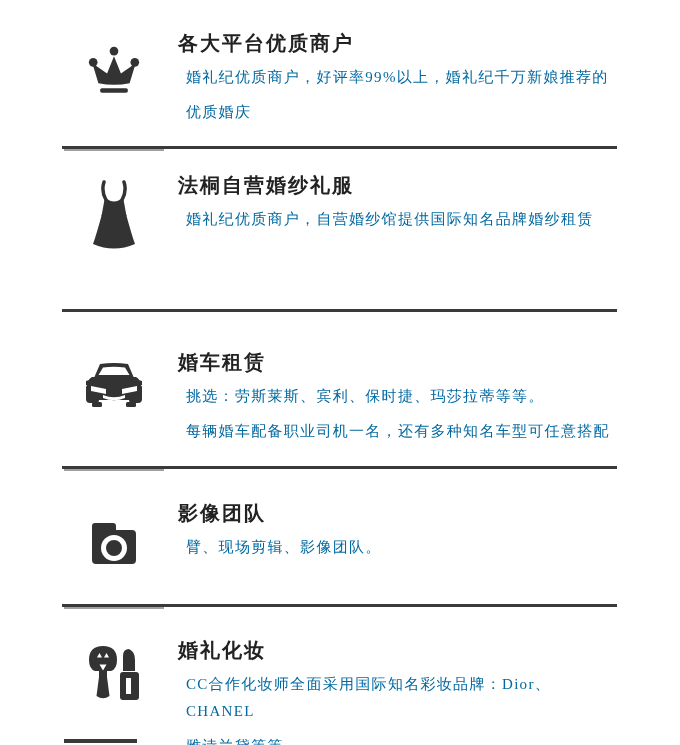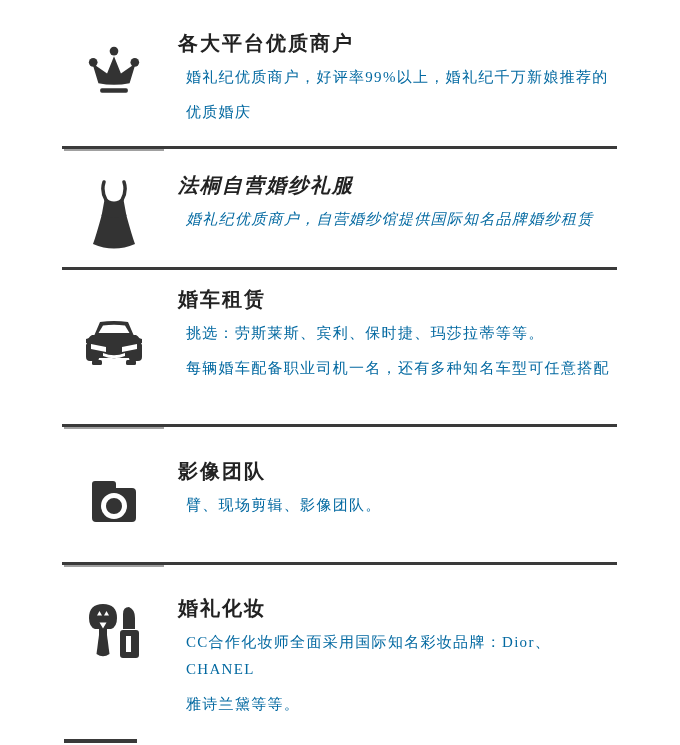--- a/index.html
+++ b/index.html
@@ -5,21 +5,21 @@
   html,body{margin:0;padding:0;background:#fff;}
   #page{
     position:relative;
     width:680px;height:745px;
     background:#fff;
     overflow:hidden;
     font-family:"Liberation Serif","DejaVu Serif",serif;
   }
   .svc{display:flex;box-sizing:border-box;}
   .s1{height:146px;}
-  .s2{height:118px;font-style:italic;}
+  .s2{height:160px;}
   .s3{height:154px;}
   .s4{height:135px;}
   .s5{height:194px;}
   .icon-col{
     box-sizing:border-box;
     width:154px;
     padding-left:74px;
     display:flex;
     justify-content:center;
     align-items:flex-start;
@@ -27,21 +27,21 @@
   }
   .icon-col svg{fill:#333333;}
   .ic-crown{margin-top:45px;}
   .ic-dress{margin-top:31px;}
   .ic-car{margin-top:51px;}
   .ic-camera{margin-top:51px;}
   .ic-makeup{margin-top:37px;}
   .text-col{margin-left:24px;width:440px;}
   .s1 .text-col{padding-top:30px;}
   .s2 .text-col{padding-top:23px;}
-  .s3 .text-col{padding-top:16px;}
+  .s3 .text-col{padding-top:37px;}
   .s4 .text-col{padding-top:31px;}
   .s5 .text-col{padding-top:30px;}
   .svc h2{
     margin:0;
     font-size:20px;
     line-height:26px;
     font-weight:bold;
     letter-spacing:2px;
     color:#222222;
   }

